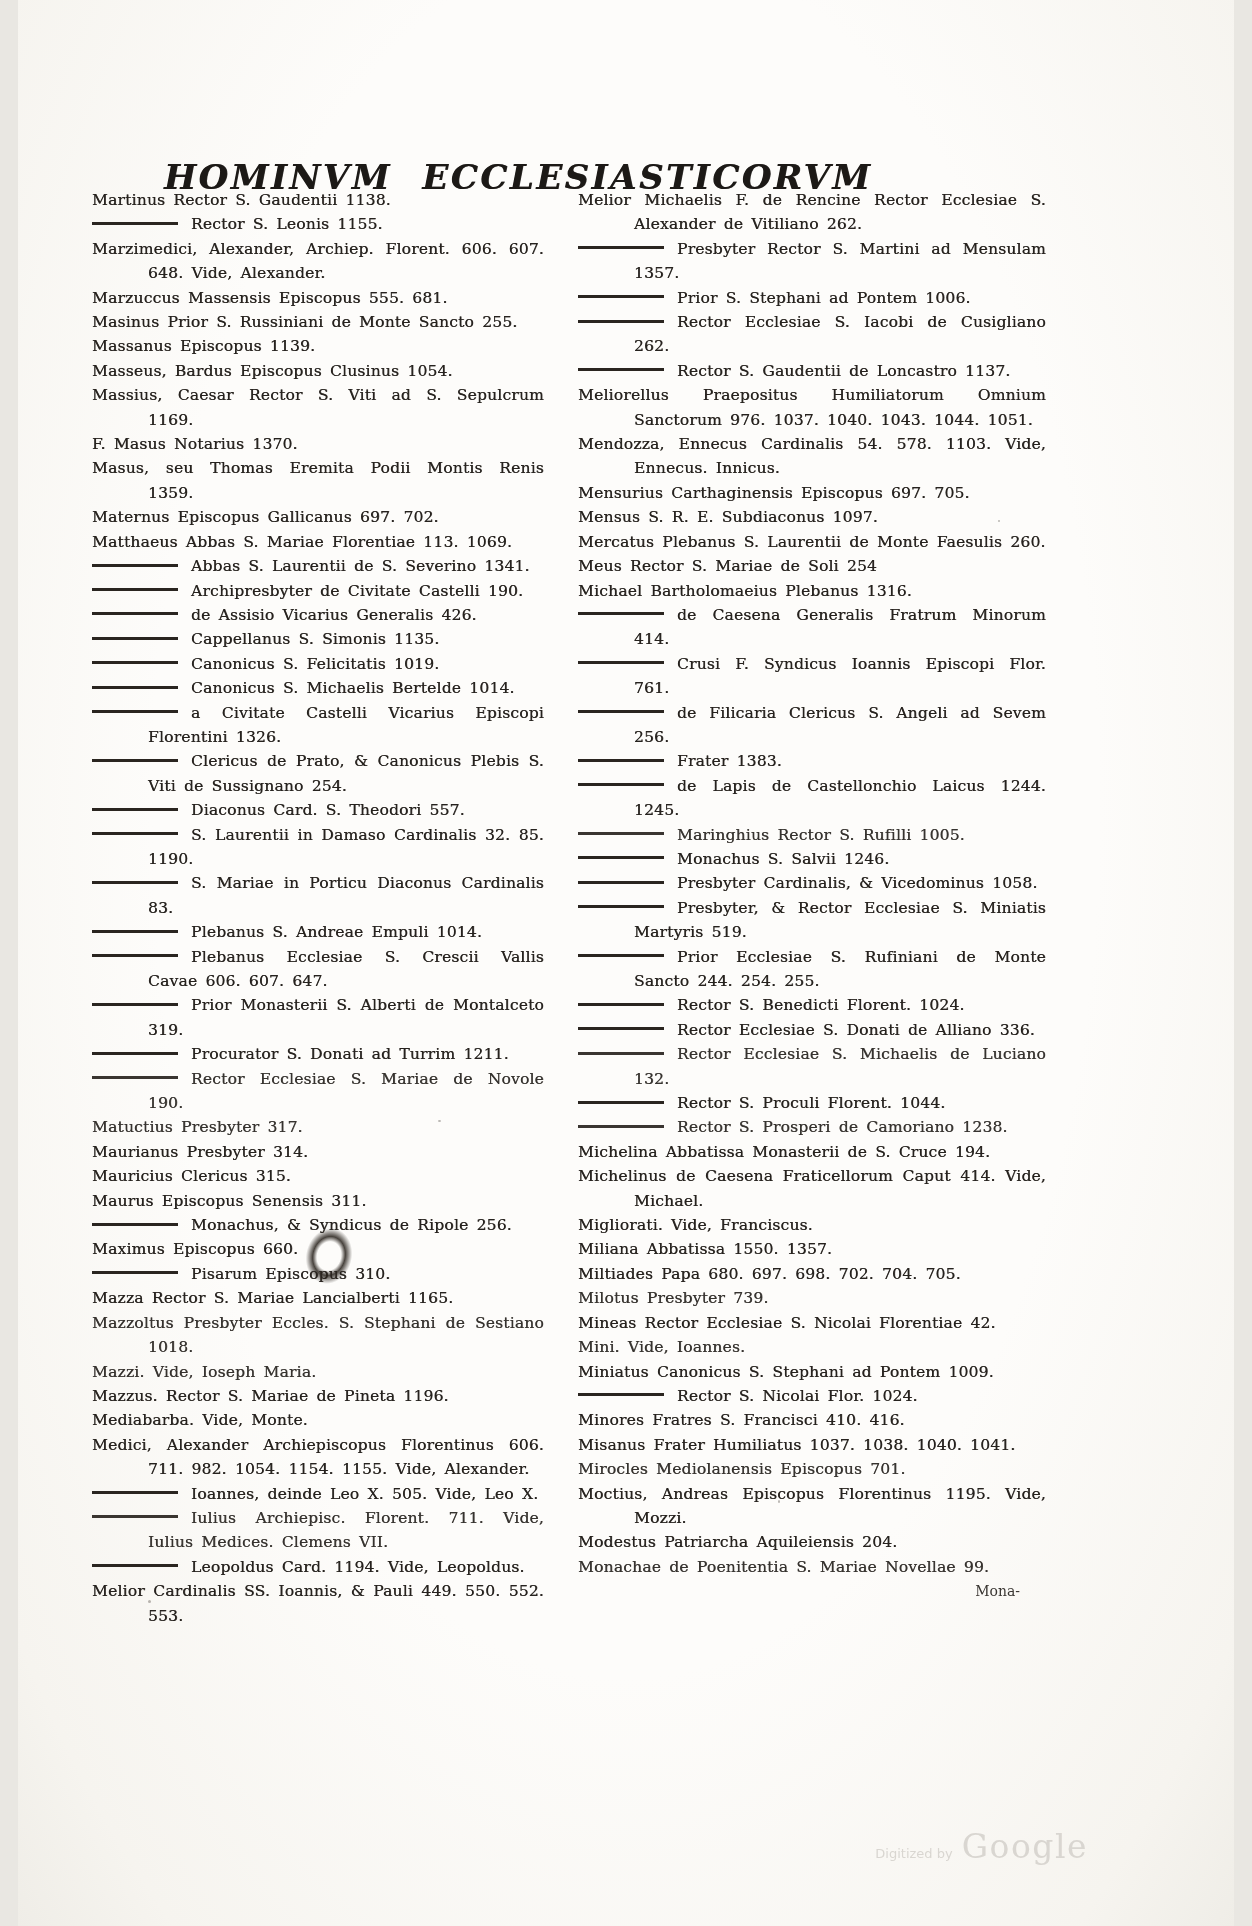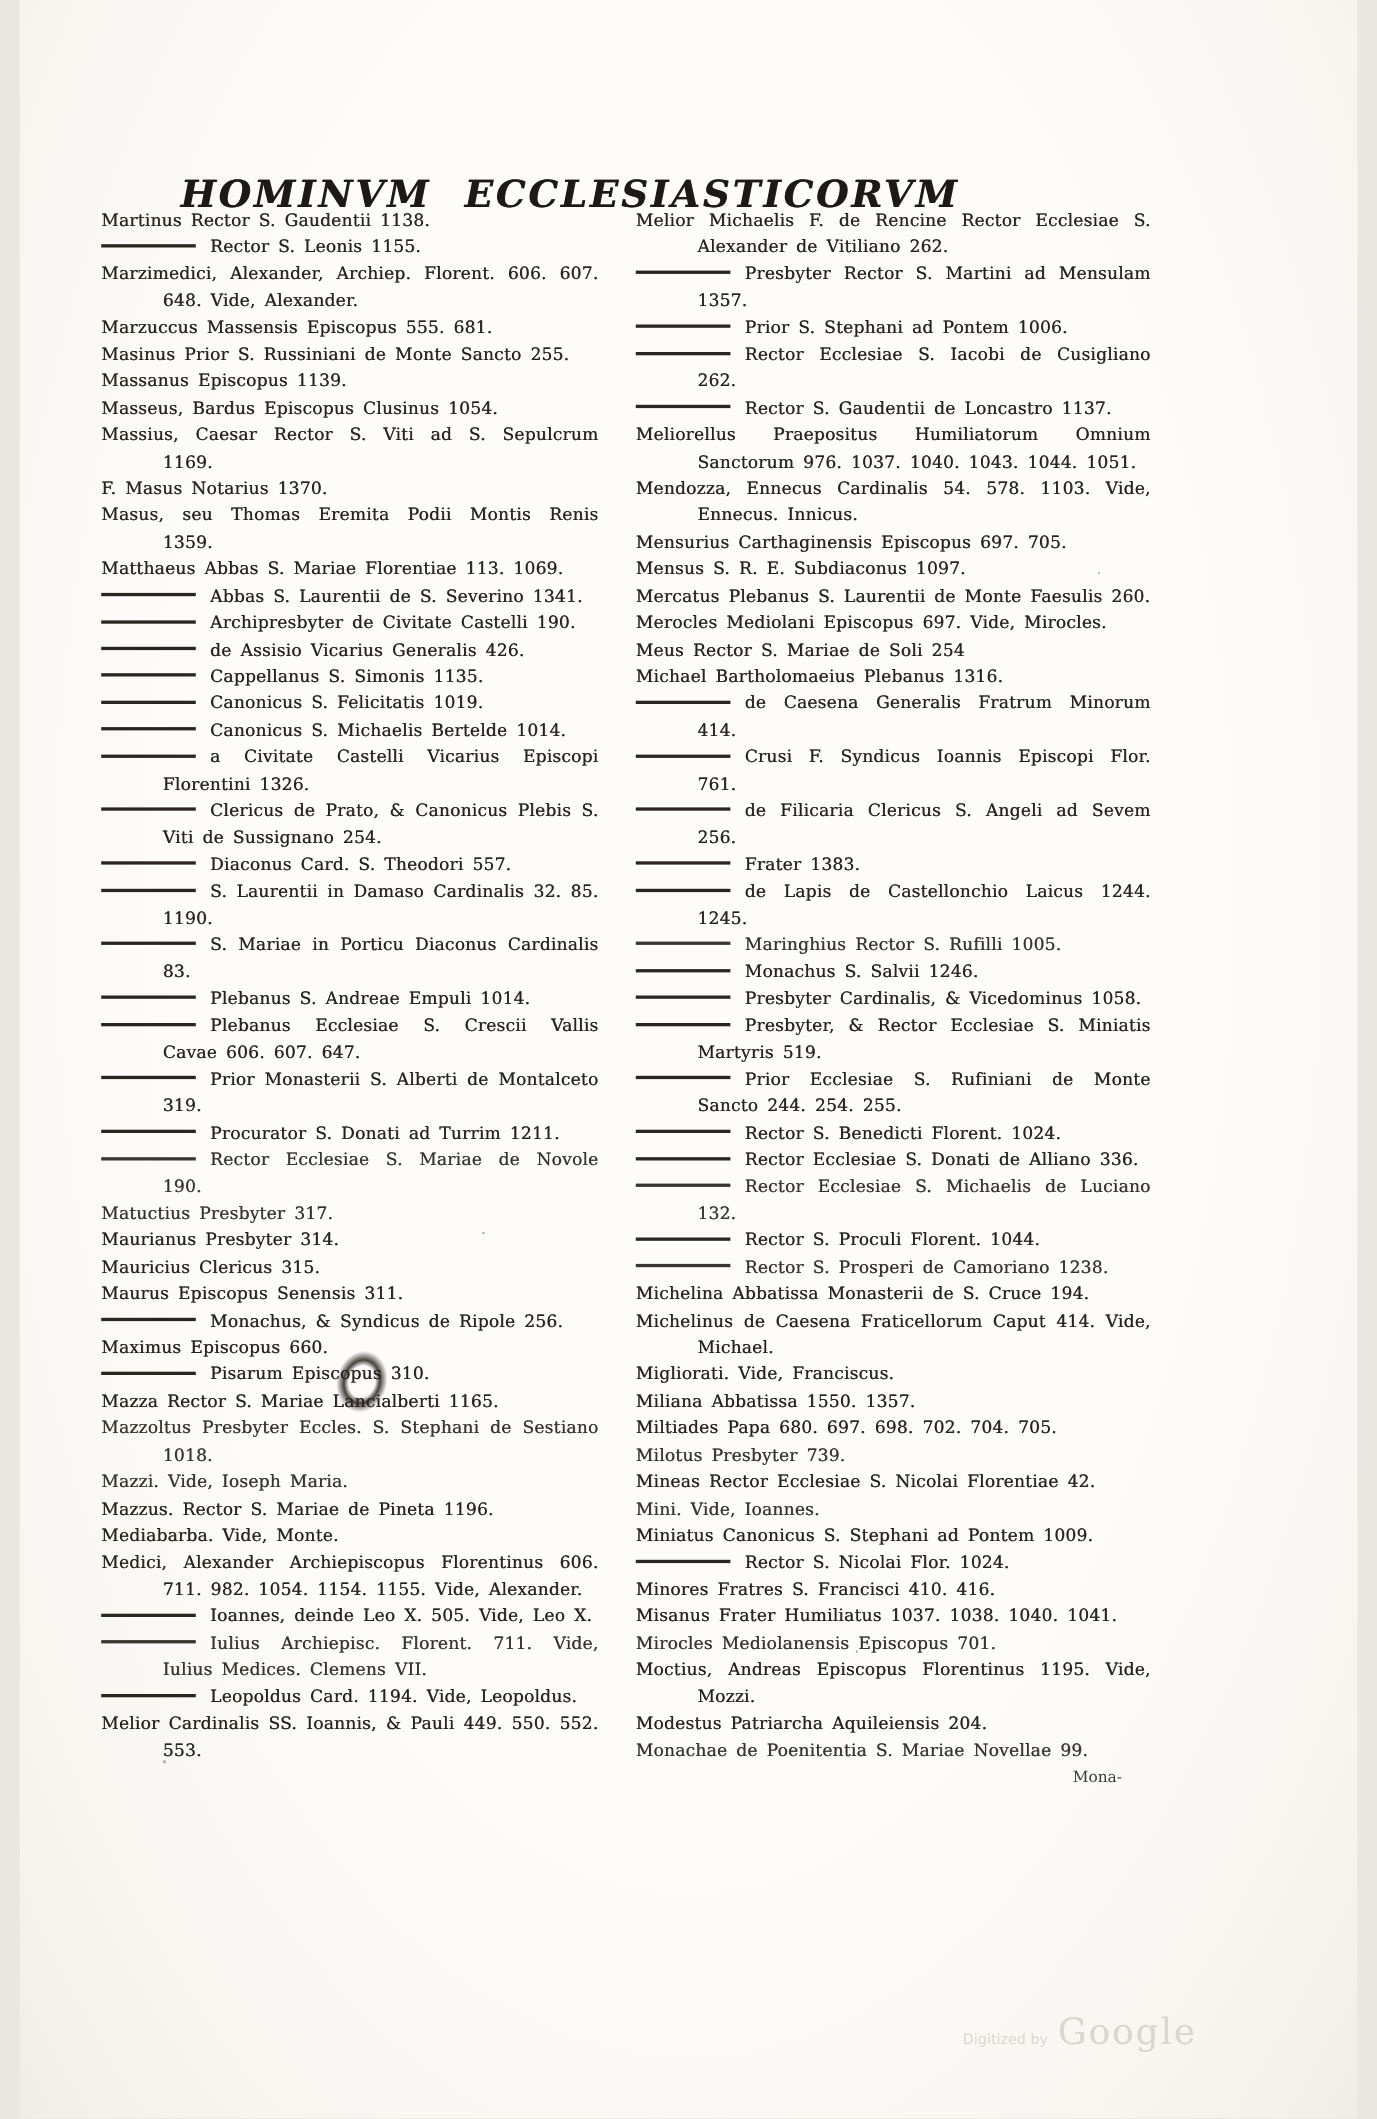--- a/index.html
+++ b/index.html
@@ -84,20 +84,21 @@
       <p class="entry"><span>Martinus Rector S. Gaudentii 1138.</span></p>
       <p class="entry"><span class="dash"></span><span>Rector S. Leonis 1155.</span></p>
       <p class="entry"><span>Marzimedici, Alexander, Archiep. Florent. 606. 607. 648. Vide, Alexander.</span></p>
       <p class="entry"><span>Marzuccus Massensis Episcopus 555. 681.</span></p>
       <p class="entry"><span>Masinus Prior S. Russiniani de Monte Sancto 255.</span></p>
       <p class="entry"><span>Massanus Episcopus 1139.</span></p>
       <p class="entry"><span>Masseus, Bardus Episcopus Clusinus 1054.</span></p>
       <p class="entry"><span>Massius, Caesar Rector S. Viti ad S. Sepulcrum 1169.</span></p>
       <p class="entry"><span>F. Masus Notarius 1370.</span></p>
       <p class="entry"><span>Masus, seu Thomas Eremita Podii Montis Renis 1359.</span></p>
+      <p class="entry"><span>Maternus Episcopus Gallicanus 697. 702.</span></p>
       <p class="entry"><span>Matthaeus Abbas S. Mariae Florentiae 113. 1069.</span></p>
       <p class="entry"><span class="dash"></span><span>Abbas S. Laurentii de S. Severino 1341.</span></p>
       <p class="entry"><span class="dash"></span><span>Archipresbyter de Civitate Castelli 190.</span></p>
       <p class="entry"><span class="dash"></span><span>de Assisio Vicarius Generalis 426.</span></p>
       <p class="entry"><span class="dash"></span><span>Cappellanus S. Simonis 1135.</span></p>
       <p class="entry"><span class="dash"></span><span>Canonicus S. Felicitatis 1019.</span></p>
       <p class="entry"><span class="dash"></span><span>Canonicus S. Michaelis Bertelde 1014.</span></p>
       <p class="entry"><span class="dash"></span><span>a Civitate Castelli Vicarius Episcopi Florentini 1326.</span></p>
       <p class="entry"><span class="dash"></span><span>Clericus de Prato, &amp; Canonicus Plebis S. Viti de Sussignano 254.</span></p>
       <p class="entry"><span class="dash"></span><span>Diaconus Card. S. Theodori 557.</span></p>
@@ -131,21 +132,20 @@
   <p class="entry"><span>Melior Michaelis F. de Rencine Rector Ecclesiae S. Alexander de Vitiliano 262.</span></p>
       <p class="entry"><span class="dash"></span><span>Presbyter Rector S. Martini ad Mensulam 1357.</span></p>
       <p class="entry"><span class="dash"></span><span>Prior S. Stephani ad Pontem 1006.</span></p>
       <p class="entry"><span class="dash"></span><span>Rector Ecclesiae S. Iacobi de Cusigliano 262.</span></p>
       <p class="entry"><span class="dash"></span><span>Rector S. Gaudentii de Loncastro 1137.</span></p>
       <p class="entry"><span>Meliorellus Praepositus Humiliatorum Omnium Sanctorum 976. 1037. 1040. 1043. 1044. 1051.</span></p>
       <p class="entry"><span>Mendozza, Ennecus Cardinalis 54. 578. 1103. Vide, Ennecus. Innicus.</span></p>
       <p class="entry"><span>Mensurius Carthaginensis Episcopus 697. 705.</span></p>
       <p class="entry"><span>Mensus S. R. E. Subdiaconus 1097.</span></p>
       <p class="entry"><span>Mercatus Plebanus S. Laurentii de Monte Faesulis 260.</span></p>
-      <p class="entry"><span>Merocles Mediolani Episcopus 697. Vide, Mirocles.</span></p>
       <p class="entry"><span>Meus Rector S. Mariae de Soli 254</span></p>
       <p class="entry"><span>Michael Bartholomaeius Plebanus 1316.</span></p>
       <p class="entry"><span class="dash"></span><span>de Caesena Generalis Fratrum Minorum 414.</span></p>
       <p class="entry"><span class="dash"></span><span>Crusi F. Syndicus Ioannis Episcopi Flor. 761.</span></p>
       <p class="entry"><span class="dash"></span><span>de Filicaria Clericus S. Angeli ad Sevem 256.</span></p>
       <p class="entry"><span class="dash"></span><span>Frater 1383.</span></p>
       <p class="entry"><span class="dash"></span><span>de Lapis de Castellonchio Laicus 1244. 1245.</span></p>
       <p class="entry smudged"><span class="dash"></span><span>Maringhius Rector S. Rufilli 1005.</span></p>
       <p class="entry"><span class="dash"></span><span>Monachus S. Salvii 1246.</span></p>
       <p class="entry"><span class="dash"></span><span>Presbyter Cardinalis, &amp; Vicedominus 1058.</span></p>

